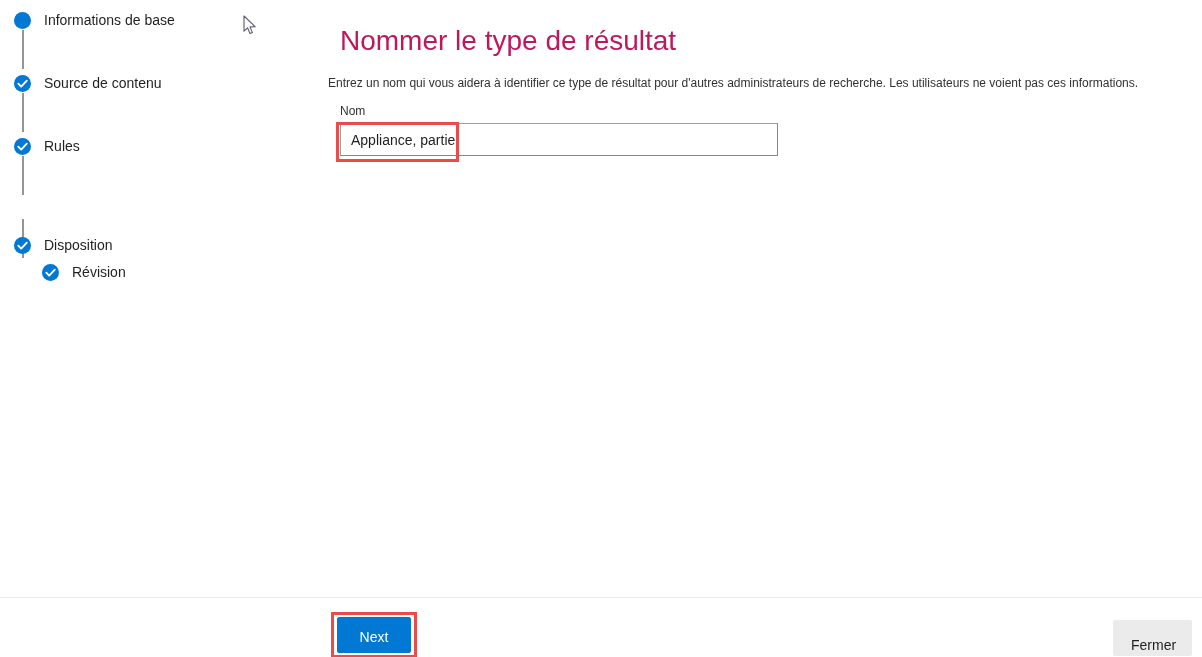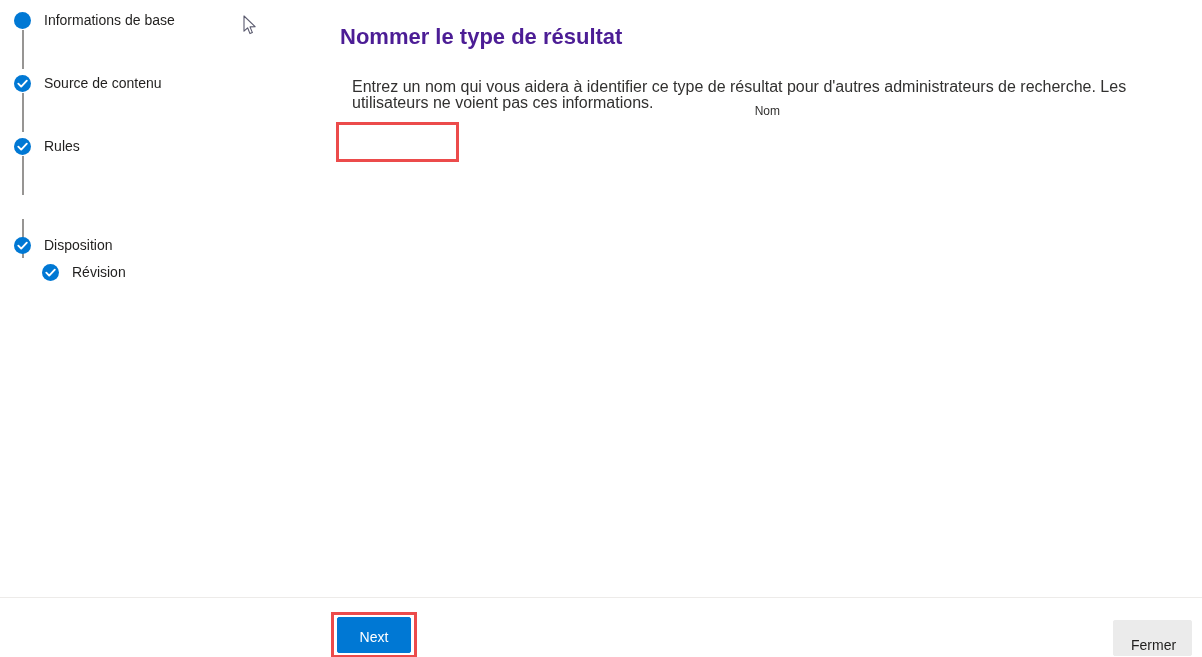--- a/index.html
+++ b/index.html
@@ -97,52 +97,51 @@
     top: 0;
     width: 913px;
     height: 597px;
     background: #ffffff;
   }
 
   #page-title {
     position: absolute;
     left: 51px;
     top: 4px;
-    font-size: 22px;
+    font-size: 28px;
     line-height: 36px;
-    font-weight: 700;
-    color: #4c1d95;
+    font-weight: 400;
+    color: #be185d;
     white-space: nowrap;
     letter-spacing: 0px;
   }
 
   #page-description {
     position: absolute;
-    left: 63px;
+    left: 39px;
     top: 63px;
     width: 830px;
-    font-size: 16px;
+    font-size: 12px;
     line-height: 16px;
     color: #323130;
   }
 
   #field-group {
     position: absolute;
     left: 51px;
     top: 103px;
     width: 440px;
   }
 
   #field-label {
     display: block;
     font-size: 12px;
     line-height: 16px;
     color: #323130;
     margin-bottom: 4px;
-    text-align: right;
   }
 
   #name-input {
     box-sizing: border-box;
     width: 438px;
     height: 33px;
     padding: 0 10px;
     border: 1px solid #8a8886;
     border-top-color: #a19f9d;
     border-left-color: #a19f9d;
@@ -306,20 +305,21 @@
     </nav>
 
     <section id="main-pane">
 
       <h1 id="page-title">Nommer le type de résultat</h1>
 
       <p id="page-description">Entrez un nom qui vous aidera à identifier ce type de résultat pour d'autres administrateurs de recherche. Les utilisateurs ne voient pas ces informations.</p>
 
       <div id="field-group">
         <label id="field-label" for="name-input">Nom</label>
+        <input id="name-input" type="text" value="Appliance, partie" style="">
       </div>
 
     </section>
 
     <div id="input-highlight"></div>
 
   </div>
 
   <div id="footer">
 

